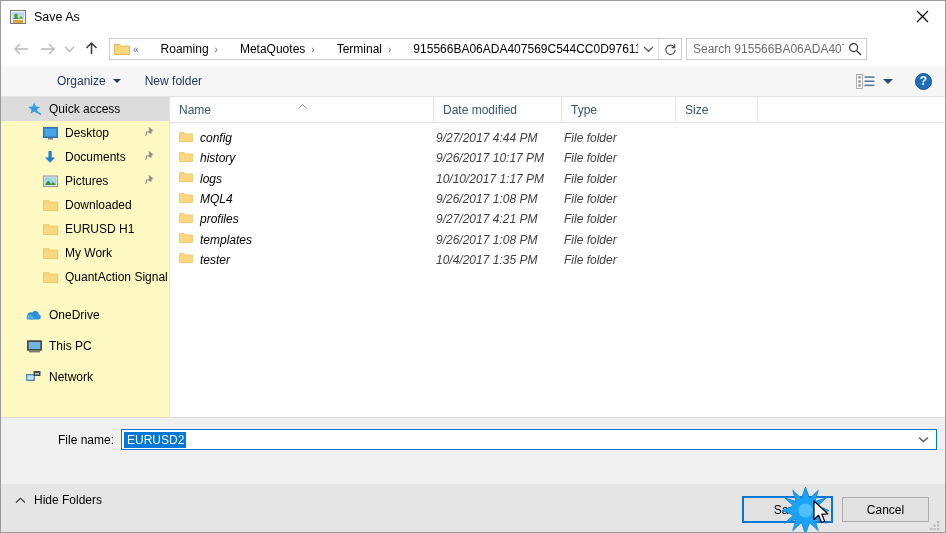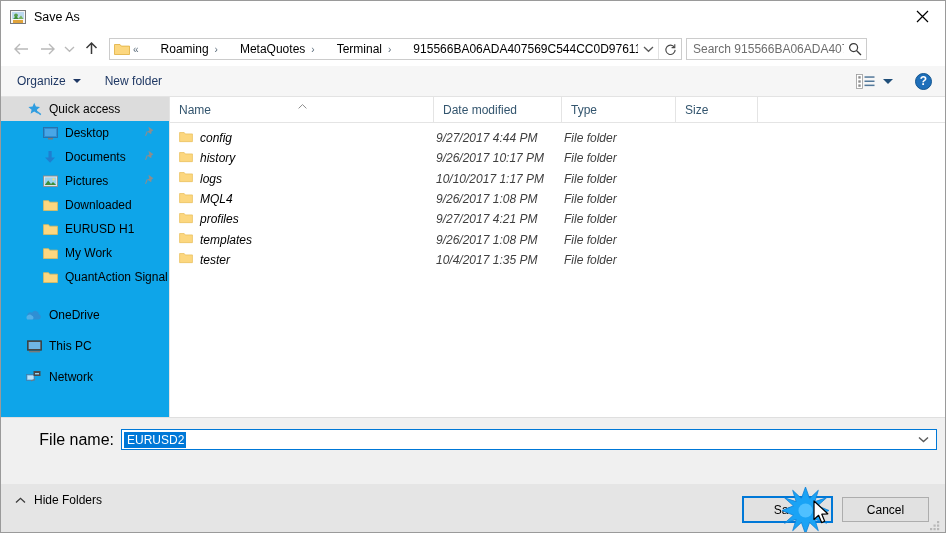--- a/index.html
+++ b/index.html
@@ -152,20 +152,21 @@
   .toolbar {
     position: absolute;
     left: 0; top: 65px;
     width: 100%;
     height: 31px;
     background: #f6f6f6;
     border-bottom: 1px solid #e3e3e3;
     display: flex;
     align-items: center;
     box-sizing: border-box;
+    padding-left: 40px;
   }
   .tb-item {
     font-size: 12px;
     color: #1f3864;
     padding: 4px 8px;
     margin-left: 8px;
     display: flex;
     align-items: center;
     cursor: default;
   }
@@ -212,21 +213,21 @@
     position: absolute;
     left: 0; top: 96px;
     width: 100%;
     height: 320px;
   }
   .sidebar {
     position: absolute;
     left: 0; top: 0;
     width: 169px;
     height: 100%;
-    background: #0ea5e9;
+    background: #fef9c3;
     border-right: 1px solid #e4e4e4;
     box-sizing: border-box;
     overflow: hidden;
   }
   .nav-item {
     height: 24px;
     display: flex;
     align-items: center;
     font-size: 12px;
     color: #000000;
@@ -340,21 +341,21 @@
     height: 21px;
     display: flex;
     align-items: center;
     width: 100%;
   }
   .form-row.r1 { top: 11px; }
   .form-row.r2 { top: 37px; }
   .form-label {
     width: 120px;
     text-align: right;
-    font-size: 16px;
+    font-size: 12px;
     color: #000000;
     padding-right: 7px;
     box-sizing: border-box;
     padding-left: 20px;
   }
   .combo {
     height: 21px;
     width: 816px;
     box-sizing: border-box;
     display: flex;

